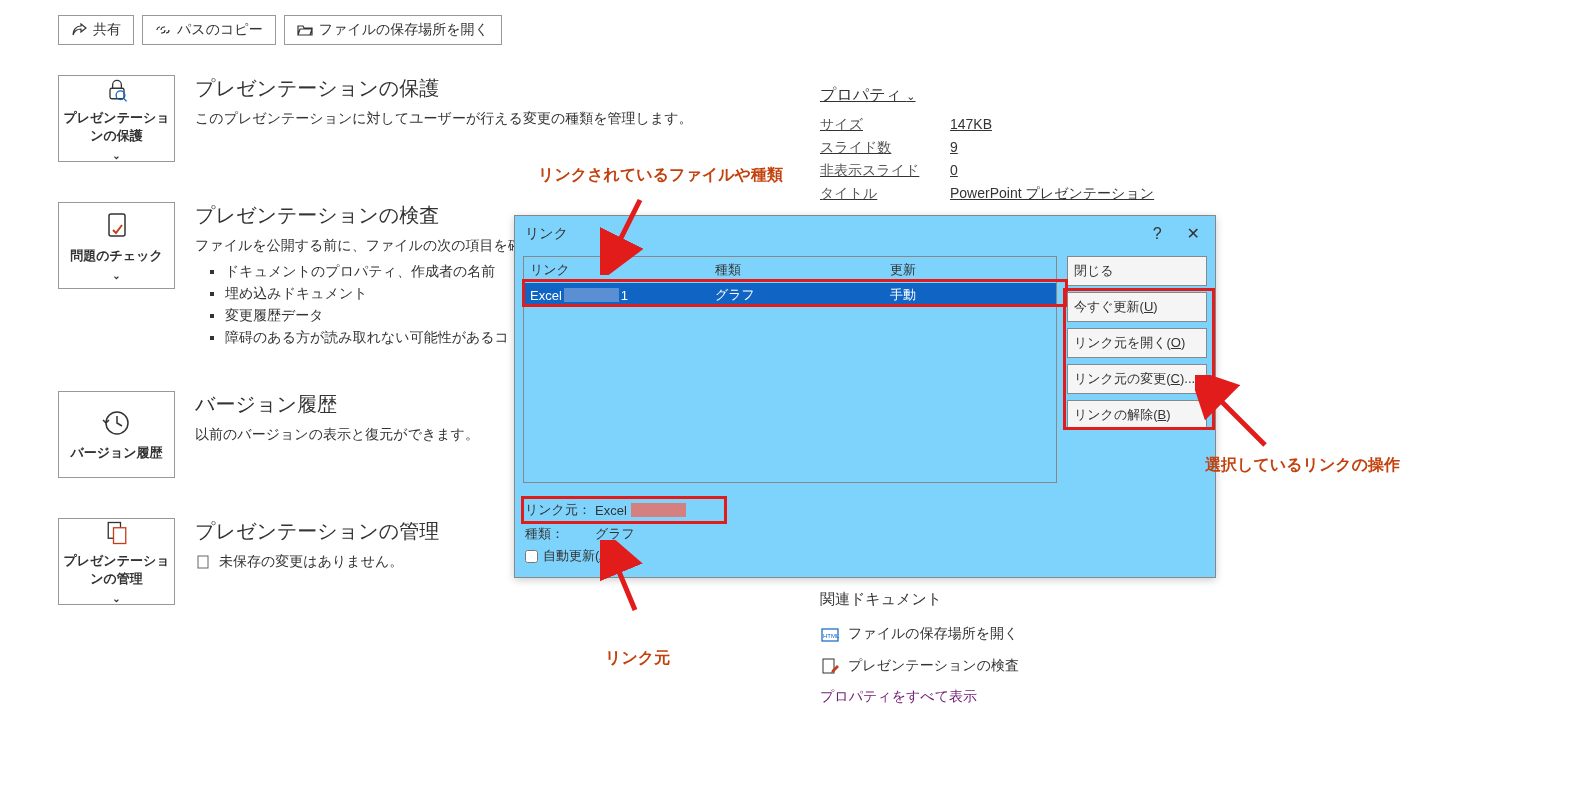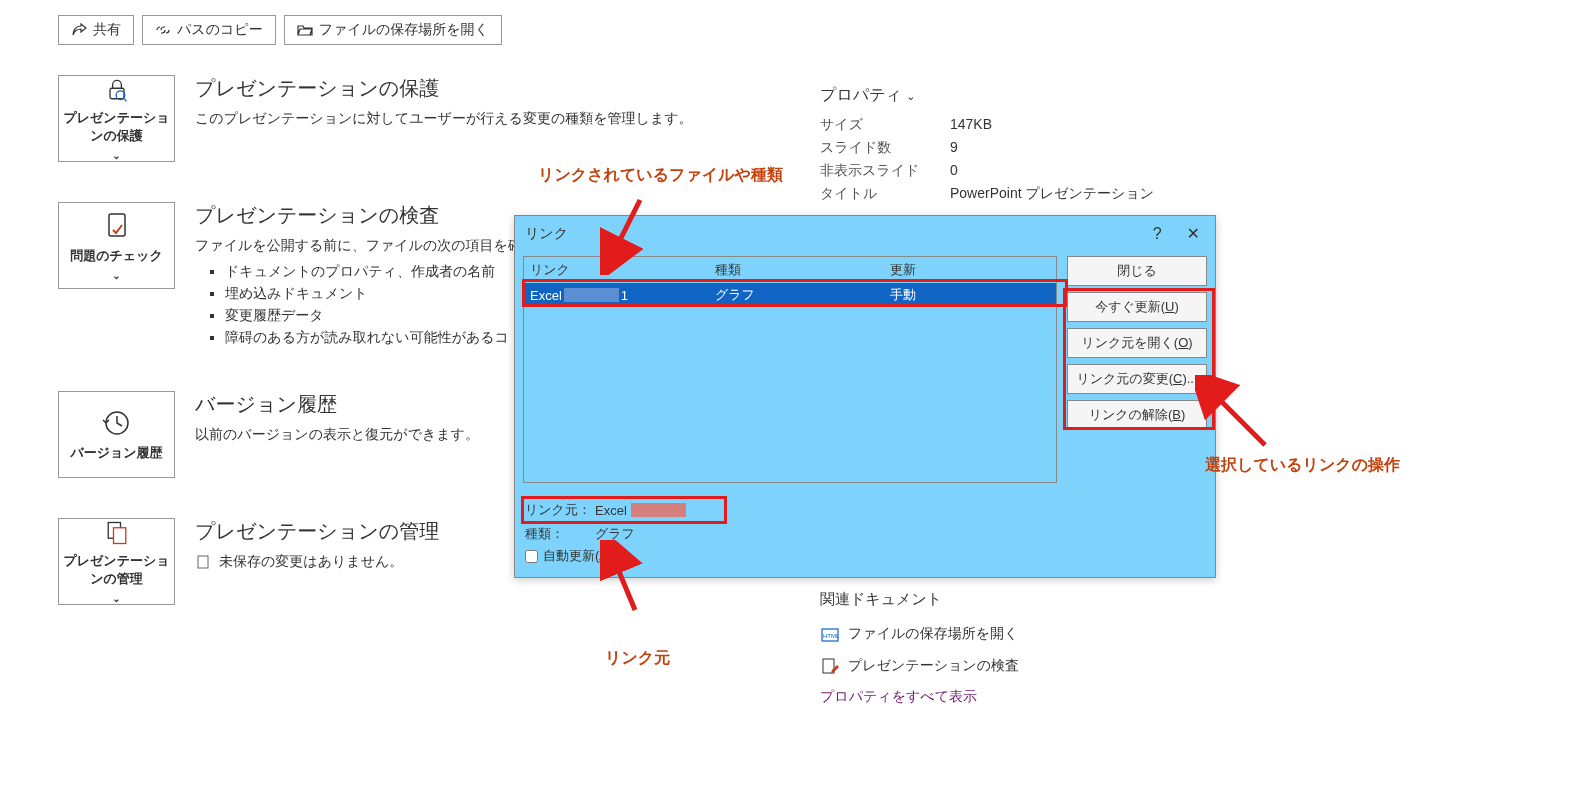--- a/index.html
+++ b/index.html
@@ -65,20 +65,21 @@
     margin: 0 0 8px 0;
   }
   .info-text p { margin: 0; font-size: 14px; }
   .info-text ul { margin: 8px 0 0 0; padding-left: 30px; }
   .info-text ul li { list-style: square; margin: 4px 0; font-size: 14px; }
 
   .properties {
     position: absolute;
     left: 820px;
     top: 85px;
+    text-decoration: underline;
   }
   .prop-title { font-size: 16px; margin-bottom: 10px; }
   .prop-row { display: flex; margin: 5px 0; font-size: 14px; }
   .prop-label { width: 130px; color: #555; }
   .prop-value { color: #333; }
   .related-docs { position: absolute; left: 820px; top: 590px; }
   .related-docs h3 { font-size: 15px; font-weight: normal; margin: 0 0 15px 0; }
   .related-link { display: flex; align-items: center; gap: 8px; margin: 12px 0; font-size: 14px; cursor: pointer; }
   .show-all { color: #701a75; font-size: 14px; cursor: pointer; margin-top: 10px; }
   .nosave { display:flex; align-items:center; gap:8px; margin-top:8px;}
@@ -143,21 +144,20 @@
     display: flex;
     flex-direction: column;
     gap: 6px;
   }
   .dlg-btn {
     border: 1px solid #888;
     background: #f5f5f5;
     padding: 5px 6px;
     font-size: 13px;
     cursor: pointer;
-    text-align: center;
   }
   .dlg-btn u { text-decoration: underline; }
   .dialog-footer {
     padding: 5px 10px 12px 10px;
     font-size: 13px;
   }
   .footer-row { margin: 3px 0; display:flex; align-items:center;}
   .footer-row .lbl { width: 70px; }
   .blur-box2 { display:inline-block; background:#d67f7f; width:55px; height:14px; margin-left:4px;}
   .auto-check { display:flex; align-items:center; gap:5px; margin-top:4px;}

